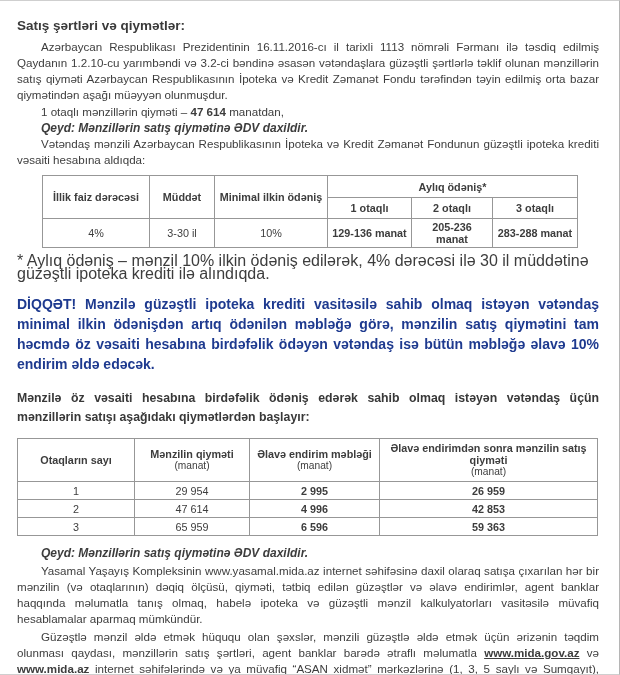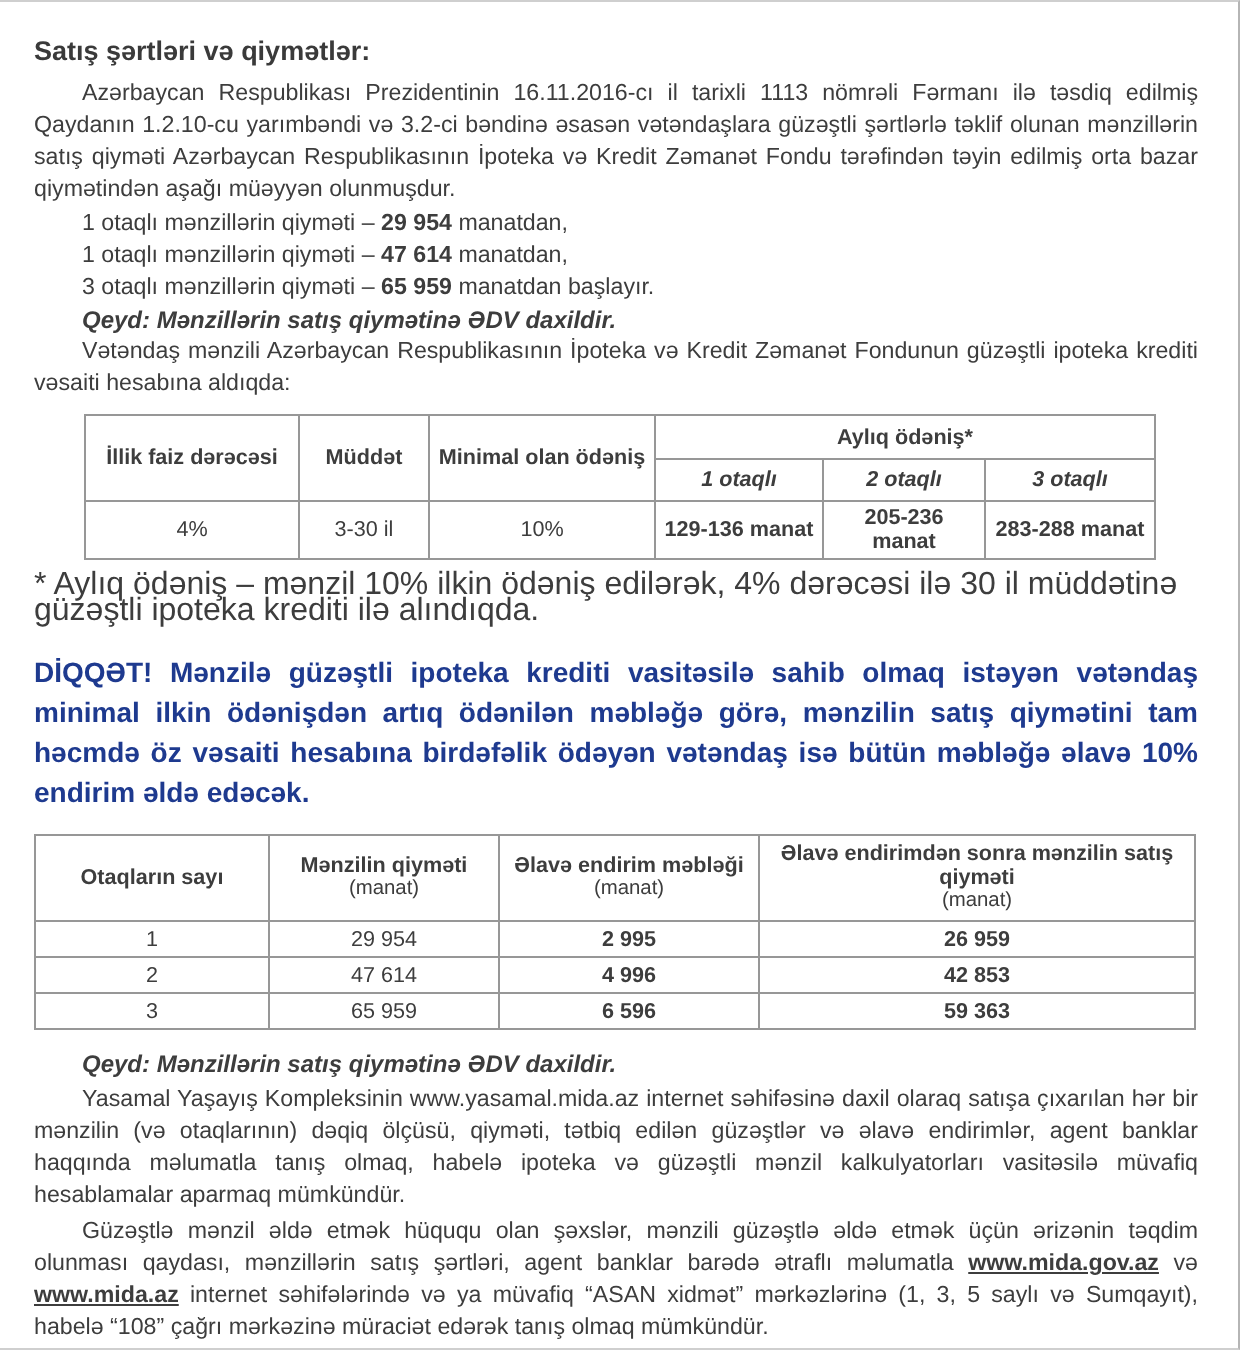--- a/index.html
+++ b/index.html
@@ -9,21 +9,21 @@
         padding:13px 20px 6px 17px;overflow:hidden;}
   .title{font-size:13.5px;font-weight:bold;margin:4px 0 6px 0;color:#3a3a3a;}
   .body-text{font-size:11.6px;line-height:16px;text-align:justify;text-indent:24px;margin:0 0 1px 0;}
   .price-line{font-size:11.6px;line-height:16px;padding-left:24px;}
   .price-line b{font-weight:bold;}
   .note{font-size:12px;line-height:16px;font-weight:bold;font-style:italic;text-indent:24px;margin:0;}
   table{border-collapse:collapse;}
   .t1{margin:7px 0 4px 25px;width:535px;font-size:10.8px;table-layout:fixed;}
   .t1 th,.t1 td{border:1px solid #979797;padding:2px 3px;text-align:center;vertical-align:middle;}
   .t1 th{font-weight:bold;height:17px;}
-  .t1 .sub{font-style:italic;font-weight:bold;height:16px;}
+  .t1 .sub{font-weight:bold;height:16px;}
   .t1 td{height:17px;}
   .t1 td.strong{font-weight:bold;}
   .footnote{font-size:16px;line-height:13px;margin:6px 0 0 0;color:#3d3d3d;}
   .attention{font-size:14px;font-weight:bold;line-height:20px;text-align:justify;
              color:var(--accent-blue,#1e3a8f);margin:14px 0 0 0;}
   .cash-intro{font-size:12.3px;font-weight:bold;line-height:19px;text-align:justify;
               color:#383838;margin:15px 0 0 0;}
   .t2{margin:11px 0 0 0;width:580px;font-size:10.8px;table-layout:fixed;}
   .t2 th,.t2 td{border:1px solid #979797;padding:1px 3px;text-align:center;vertical-align:middle;}
   .t2 th{font-weight:bold;line-height:12px;padding-top:3px;padding-bottom:3px;}
@@ -36,42 +36,40 @@
 </style>
 </head>
 <body>
 
 <div class="page">
 
   <div class="title">Satış şərtləri və qiymətlər:</div>
 
   <p class="body-text">Azərbaycan Respublikası Prezidentinin 16.11.2016-cı il tarixli 1113 nömrəli Fərmanı ilə təsdiq edilmiş Qaydanın 1.2.10-cu yarımbəndi və 3.2-ci bəndinə əsasən vətəndaşlara güzəştli şərtlərlə təklif olunan mənzillərin satış qiyməti Azərbaycan Respublikasının İpoteka və Kredit Zəmanət Fondu tərəfindən təyin edilmiş orta bazar qiymətindən aşağı müəyyən olunmuşdur.</p>
 
-  <div class="price-line"><span>1 otaqlı mənzillərin qiyməti – </span><b>29 954</b><span> manatdan,</span></div>
   <div class="price-line"><span>1 otaqlı mənzillərin qiyməti – </span><b>47 614</b><span> manatdan,</span></div>
-  <div class="price-line"><span>3 otaqlı mənzillərin qiyməti – </span><b>65 959</b><span> manatdan başlayır.</span></div>
 
   <p class="note">Qeyd: Mənzillərin satış qiymətinə ƏDV daxildir.</p>
 
   <p class="body-text">Vətəndaş mənzili Azərbaycan Respublikasının İpoteka və Kredit Zəmanət Fondunun güzəştli ipoteka krediti vəsaiti hesabına aldıqda:</p>
 
   <table class="t1">
     <colgroup>
       <col style="width:107px">
         <col style="width:65px">
         <col style="width:113px">
       <col style="width:84px">
         <col style="width:81px">
         <col style="width:85px">
     </colgroup>
     <tbody>
         <tr>
       <th rowspan="2">İllik faiz dərəcəsi</th>
       <th rowspan="2">Müddət</th>
-      <th rowspan="2">Minimal olan ödəniş</th>
+      <th rowspan="2">Minimal ilkin ödəniş</th>
       <th colspan="3">Aylıq ödəniş*</th>
     </tr>
     <tr>
       <th class="sub">1 otaqlı</th>
       <th class="sub">2 otaqlı</th>
       <th class="sub">3 otaqlı</th>
     </tr>
     <tr>
       <td>4%</td>
       <td>3-30 il</td>
@@ -80,20 +78,21 @@
       <td class="strong">205-236 manat</td>
       <td class="strong">283-288 manat</td>
     </tr>
   </tbody>
     </table>
 
   <p class="footnote">* Aylıq ödəniş – mənzil 10% ilkin ödəniş edilərək, 4% dərəcəsi ilə 30 il müddətinə güzəştli ipoteka krediti ilə alındıqda.</p>
 
   <p class="attention">DİQQƏT! Mənzilə güzəştli ipoteka krediti vasitəsilə sahib olmaq istəyən vətəndaş minimal ilkin ödənişdən artıq ödənilən məbləğə görə, mənzilin satış qiymətini tam həcmdə öz vəsaiti hesabına birdəfəlik ödəyən vətəndaş isə bütün məbləğə əlavə 10% endirim əldə edəcək.</p>
 
+  <p class="cash-intro">Mənzilə öz vəsaiti hesabına birdəfəlik ödəniş edərək sahib olmaq istəyən vətəndaş üçün mənzillərin satışı aşağıdakı qiymətlərdən başlayır:</p>
 
   <table class="t2">
     <colgroup>
       <col style="width:117px">
         <col style="width:115px">
         <col style="width:130px">
         <col style="width:218px">
     </colgroup>
     <tbody>
         <tr>

